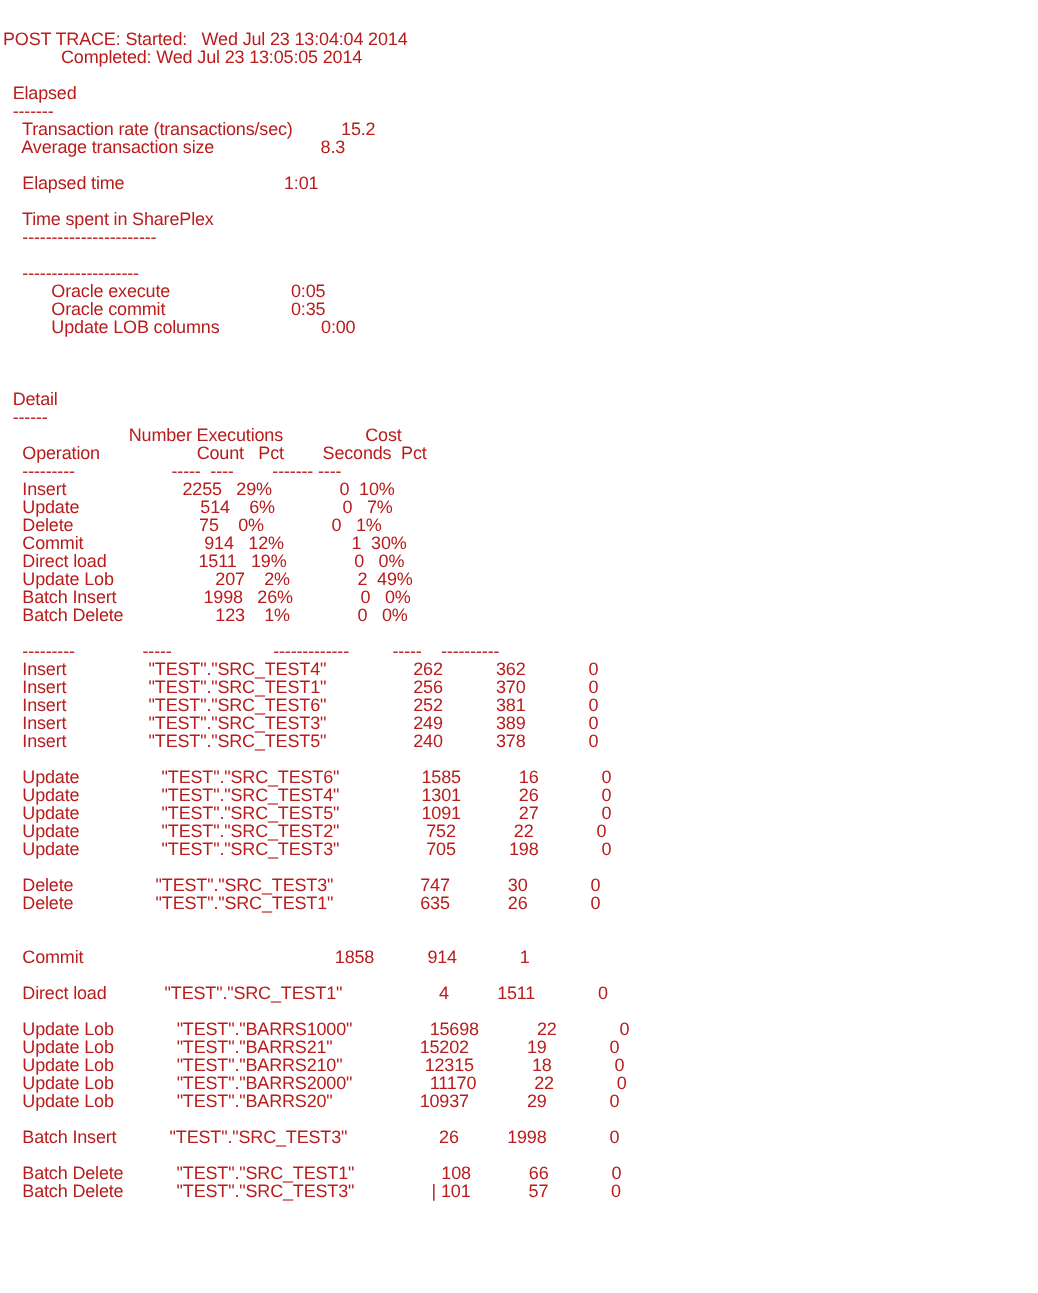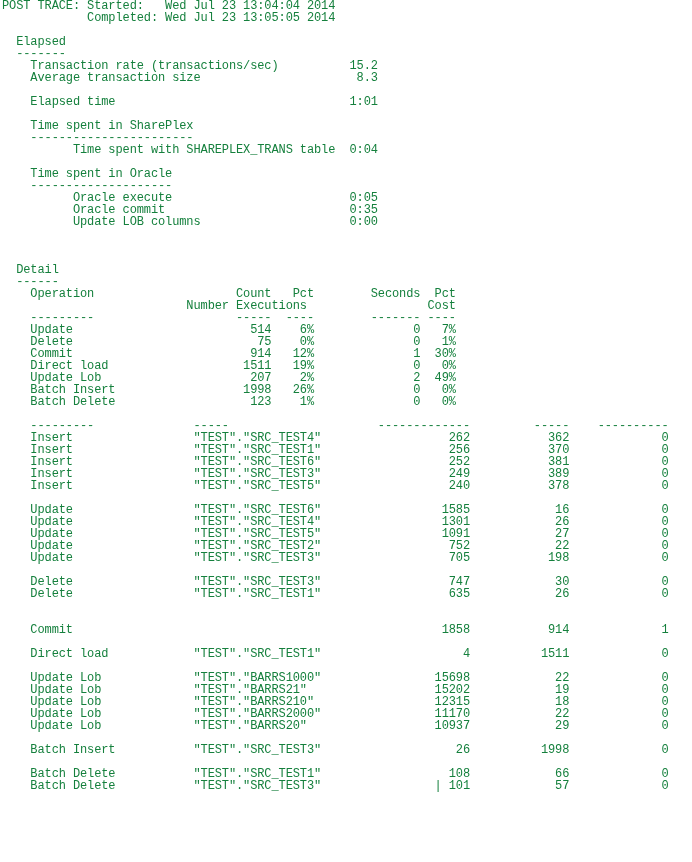--- a/index.html
+++ b/index.html
@@ -1,61 +1,60 @@
 <!DOCTYPE html>
 <html><head>
 <meta charset="utf-8">
 <style>
   html,body{margin:0;padding:0;background:#ffffff;}
   .screen{
     width:692px;height:862px;background:#ffffff;overflow:hidden;
     position:relative;
   }
   #report{
-    padding:0 0 0 2px;
-    font-family:Liberation Mono, monospace;
+    padding:20px 0 0 2px;
+    font-family:Liberation Sans, sans-serif;
     font-size:12px;
     line-height:12px;
     letter-spacing:-0.11px;
-    color:#15803d;
+    color:#b91c1c;
   }
   .ln{height:12px;white-space:pre;}
 </style>
 </head>
 <body>
 
 <div class="screen">
   <div id="report">
       <div class="ln">POST TRACE: Started:   Wed Jul 23 13:04:04 2014</div>
       <div class="ln">            Completed: Wed Jul 23 13:05:05 2014</div>
       <div class="ln"></div>
       <div class="ln">  Elapsed</div>
       <div class="ln">  -------</div>
       <div class="ln">    Transaction rate (transactions/sec)          15.2</div>
       <div class="ln">    Average transaction size                      8.3</div>
       <div class="ln"></div>
       <div class="ln">    Elapsed time                                 1:01</div>
       <div class="ln"></div>
       <div class="ln">    Time spent in SharePlex</div>
       <div class="ln">    -----------------------</div>
-      <div class="ln">          Time spent with SHAREPLEX_TRANS table  0:04</div>
       <div class="ln"></div>
-      <div class="ln">    Time spent in Oracle</div>
       <div class="ln">    --------------------</div>
       <div class="ln">          Oracle execute                         0:05</div>
       <div class="ln">          Oracle commit                          0:35</div>
       <div class="ln">          Update LOB columns                     0:00</div>
       <div class="ln"></div>
       <div class="ln"></div>
       <div class="ln"></div>
       <div class="ln">  Detail</div>
       <div class="ln">  ------</div>
+      <div class="ln">                          Number Executions                 Cost</div>
       <div class="ln">    Operation                    Count   Pct        Seconds  Pct</div>
-      <div class="ln">                          Number Executions                 Cost</div>
       <div class="ln">    ---------                    -----  ----        ------- ----</div>
+      <div class="ln">    Insert                        2255   29%              0  10%</div>
       <div class="ln">    Update                         514    6%              0   7%</div>
       <div class="ln">    Delete                          75    0%              0   1%</div>
       <div class="ln">    Commit                         914   12%              1  30%</div>
       <div class="ln">    Direct load                   1511   19%              0   0%</div>
       <div class="ln">    Update Lob                     207    2%              2  49%</div>
       <div class="ln">    Batch Insert                  1998   26%              0   0%</div>
       <div class="ln">    Batch Delete                   123    1%              0   0%</div>
       <div class="ln"></div>
       <div class="ln">    ---------              -----                     -------------         -----    ----------</div>
       <div class="ln">    Insert                 "TEST"."SRC_TEST4"                  262           362             0</div>

